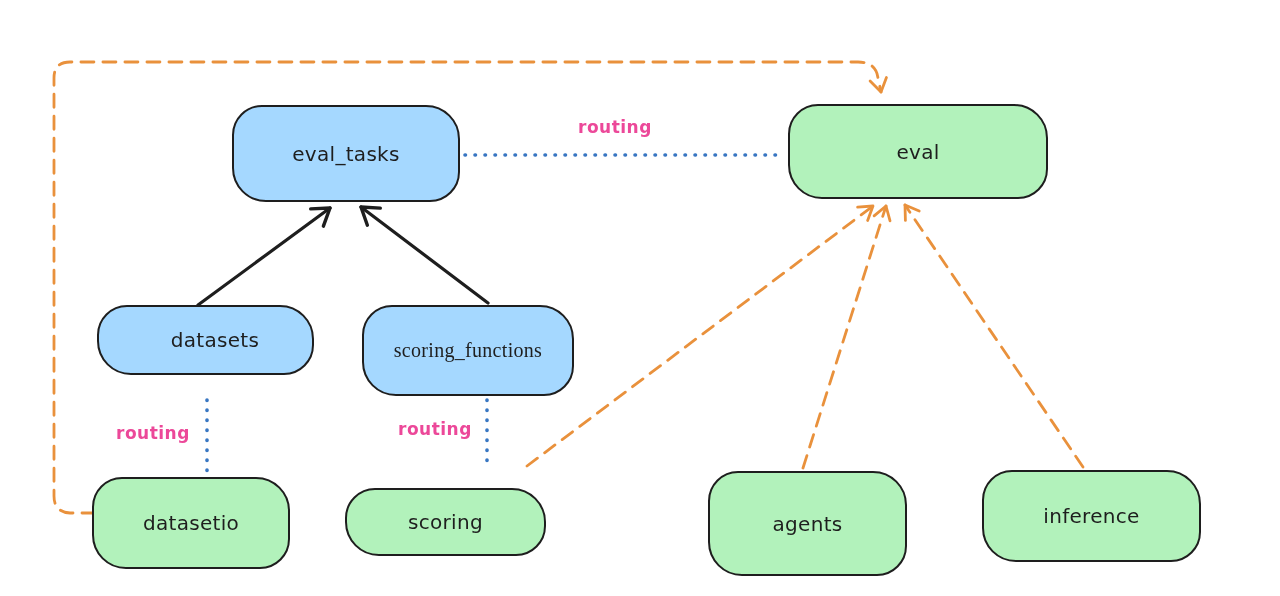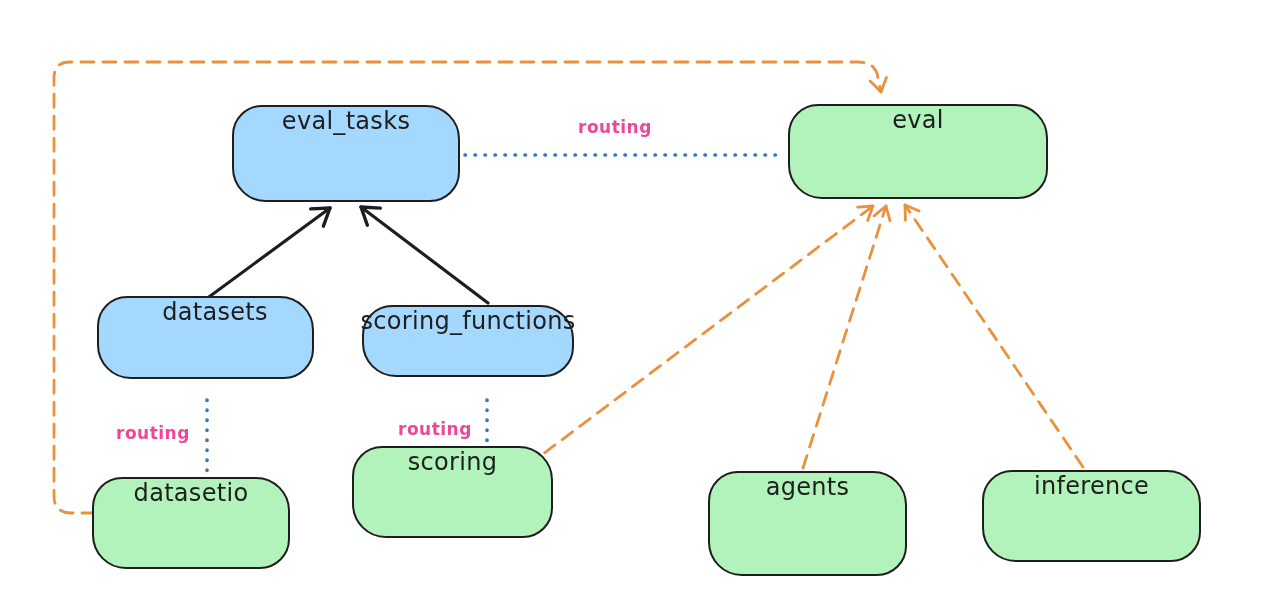--- a/index.html
+++ b/index.html
@@ -20,22 +20,23 @@
     left: 0; top: 0;
     width: 1280px;
     height: 596px;
   }
   .node {
     position: absolute;
     box-sizing: border-box;
     border: 2.5px solid #1e1e1e;
     border-radius: 30px 34px 30px 34px;
     display: flex;
+    align-items: center;
     justify-content: center;
-    font-size: 24px;
+    font-size: 20px;
     color: #1e1e1e;
     letter-spacing: 0.3px;
     z-index: 2;
   }
   .node.blue  { background: #a5d8ff; }
   .node.green { background: #b2f2bb; }
 
   .edge-label {
     position: absolute;
     color: #ec4899;
@@ -75,33 +76,33 @@
   </svg>
 
   <div class="node blue" style="left:232px; top:105px; width:228px; height:97px;">
     <span>eval_tasks</span>
   </div>
 
   <div class="node green" style="left:788px; top:104px; width:260px; height:95px;">
     <span>eval</span>
   </div>
 
-  <div class="node blue" style="left:97px; top:296px; width:217px; height:83px;padding-left:19px;">
+  <div class="node blue" style="left:97px; top:305px; width:217px; height:70px;padding-left:19px;">
     <span>datasets</span>
   </div>
 
-  <div class="node blue" style="left:362px; top:305px; width:212px; height:72px;">
+  <div class="node blue" style="left:362px; top:305px; width:212px; height:91px;font-family:Liberation Serif, serif;">
     <span>scoring_functions</span>
   </div>
 
   <div class="node green" style="left:92px; top:477px; width:198px; height:92px;">
     <span>datasetio</span>
   </div>
 
-  <div class="node green" style="left:345px; top:446px; width:201px; height:92px;margin-left:7px;">
+  <div class="node green" style="left:345px; top:488px; width:201px; height:68px;">
     <span>scoring</span>
   </div>
 
   <div class="node green" style="left:708px; top:471px; width:199px; height:105px;">
     <span>agents</span>
   </div>
 
   <div class="node green" style="left:982px; top:470px; width:219px; height:92px;">
     <span>inference</span>
   </div>

